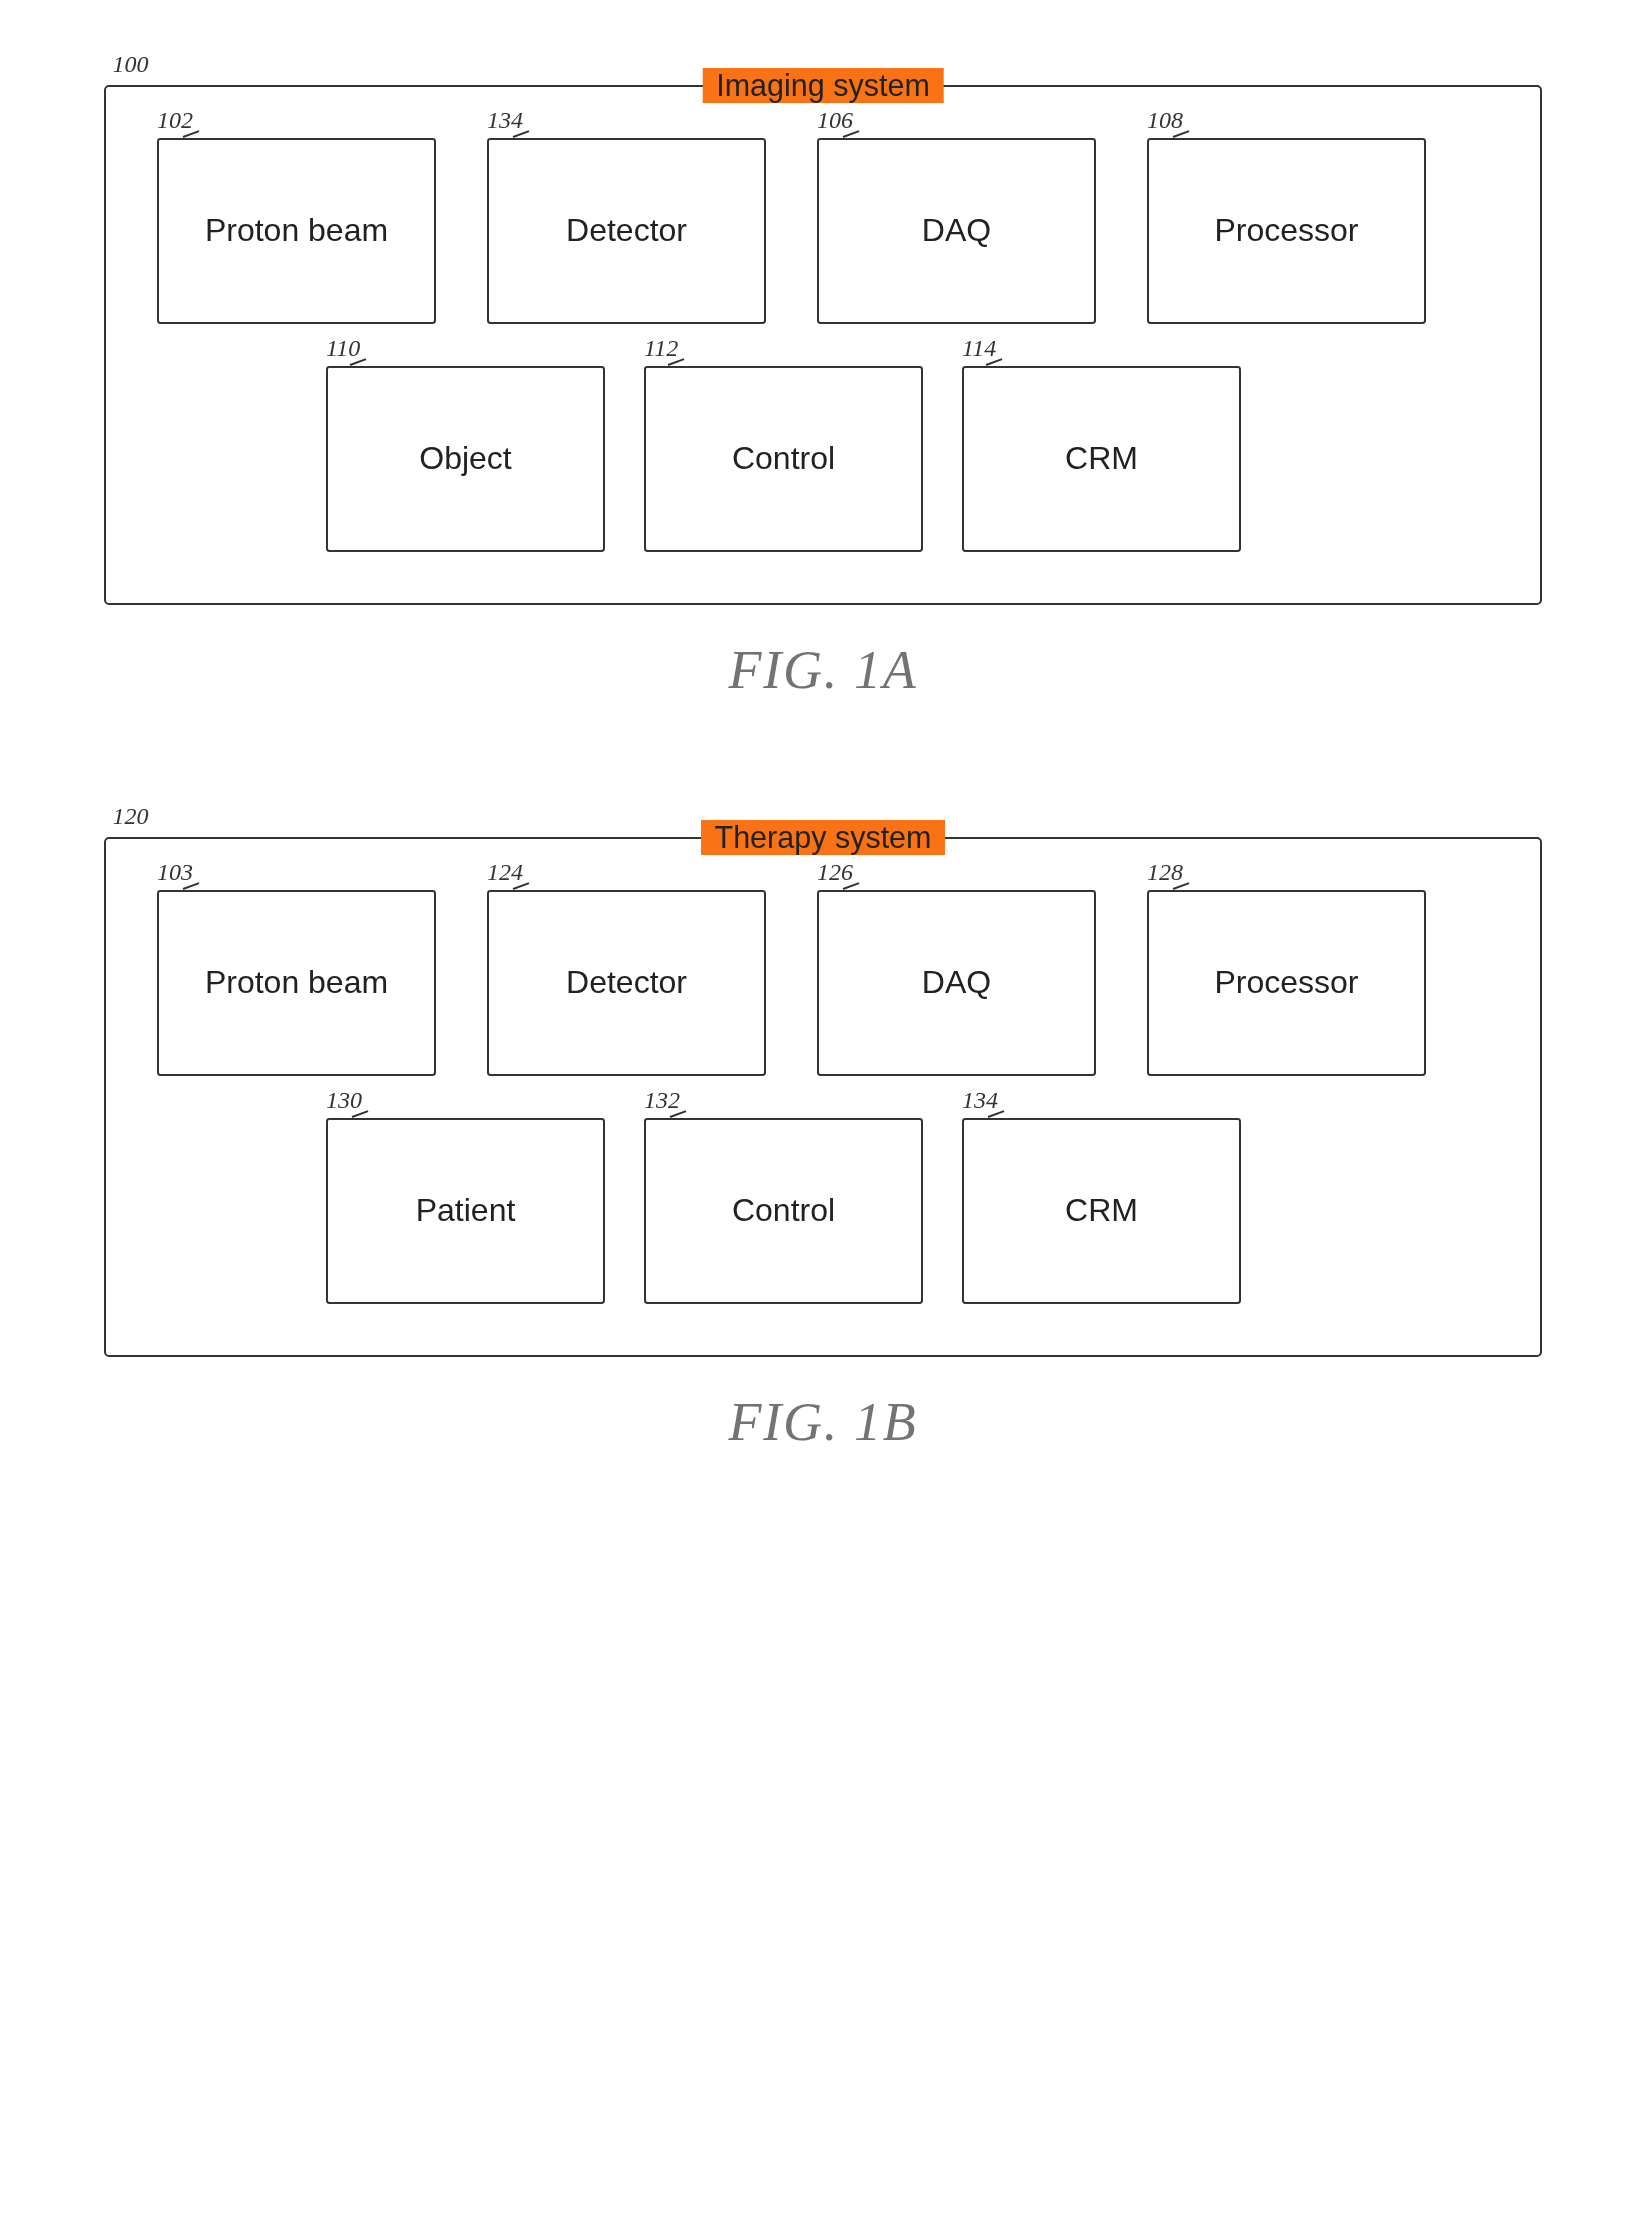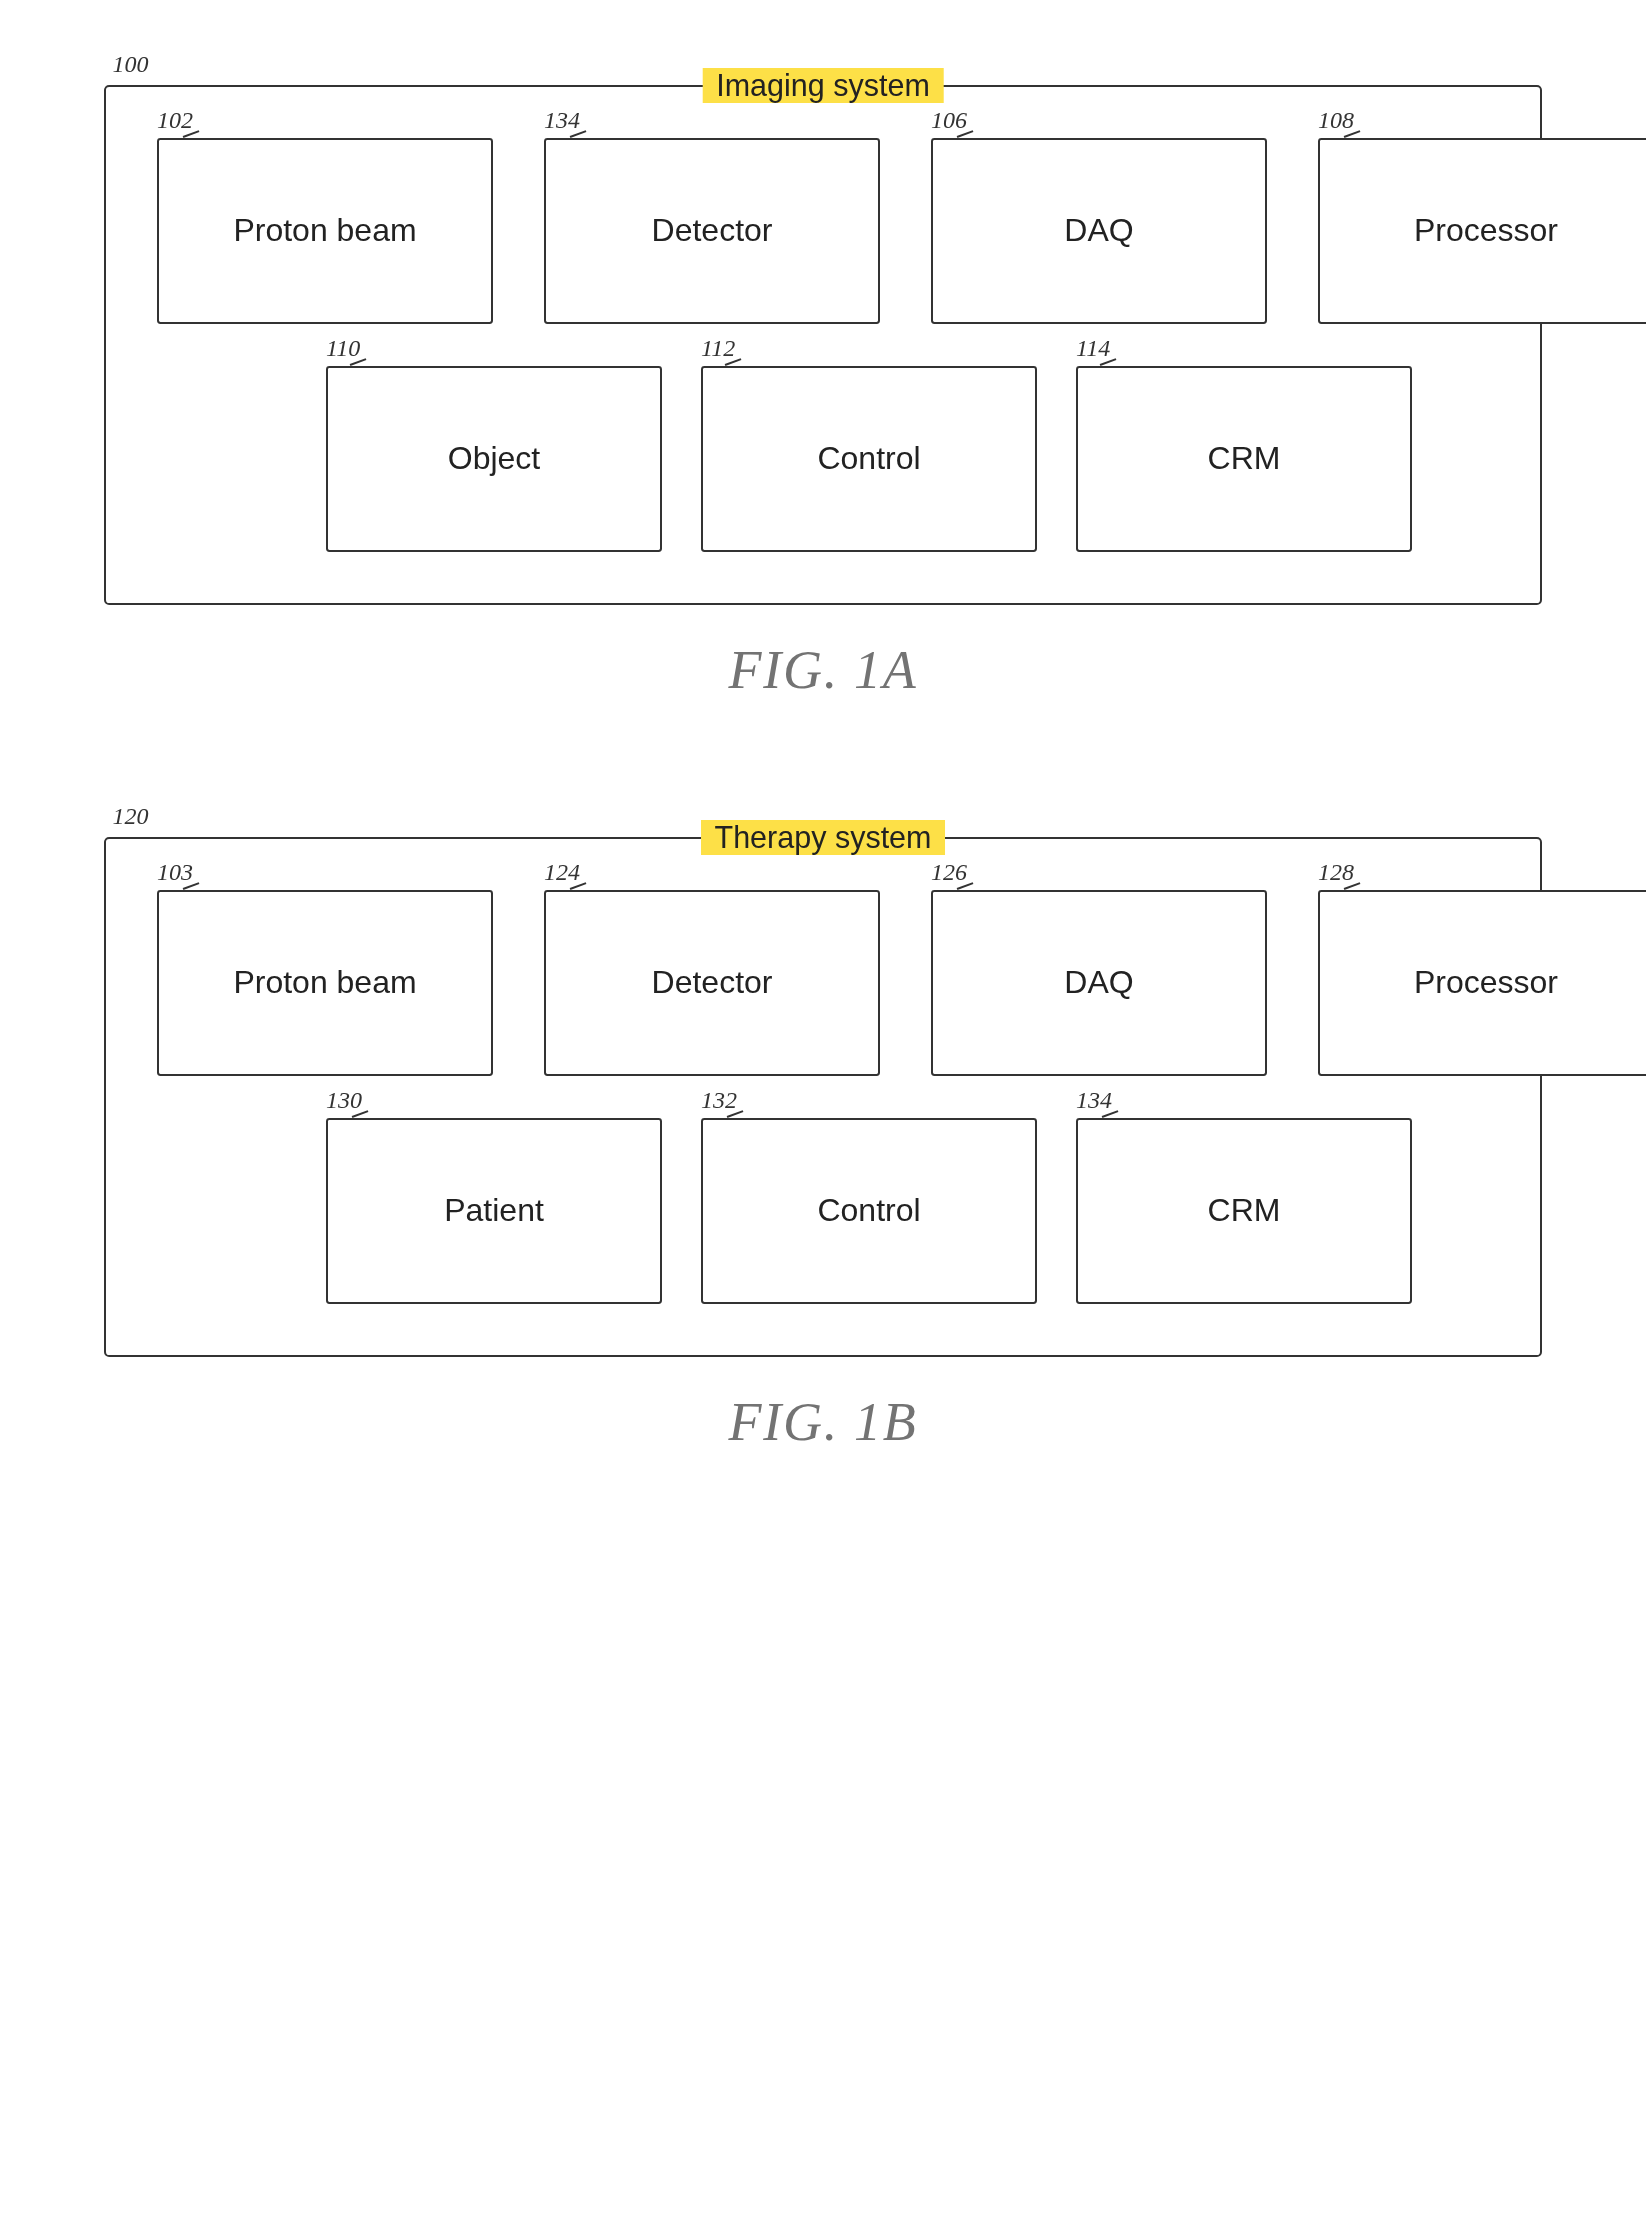--- a/index.html
+++ b/index.html
@@ -28,21 +28,21 @@
       border-radius: 5.1px;
       padding: 51px 51px 51px 51px;
       margin-top: 25.4px;
     }
 
     .system-title {
       position: absolute;
       top: -18.6px;
       left: 50%;
       transform: translateX(-50%);
-      background: #fde047;
+      background: #f97316;
       padding: 0 13.5px;
       font-size: 30.5px;
       font-family: Arial, sans-serif;
       color: #222;
       white-space: nowrap;
     }
 
     .ref-label {
       position: absolute;
       font-size: 24px;
@@ -75,21 +75,21 @@
       flex-direction: row;
       gap: 39px;
       padding-left: 169px;
     }
 
     .component-box-wrapper {
       position: relative;
     }
 
     .component-box {
-      width: 336px;
+      width: 279px;
       height: 186px;
       border: 2.5px solid #333;
       border-radius: 3.4px;
       display: flex;
       align-items: center;
       justify-content: center;
       background: #fff;
     }
 
     .component-label {

